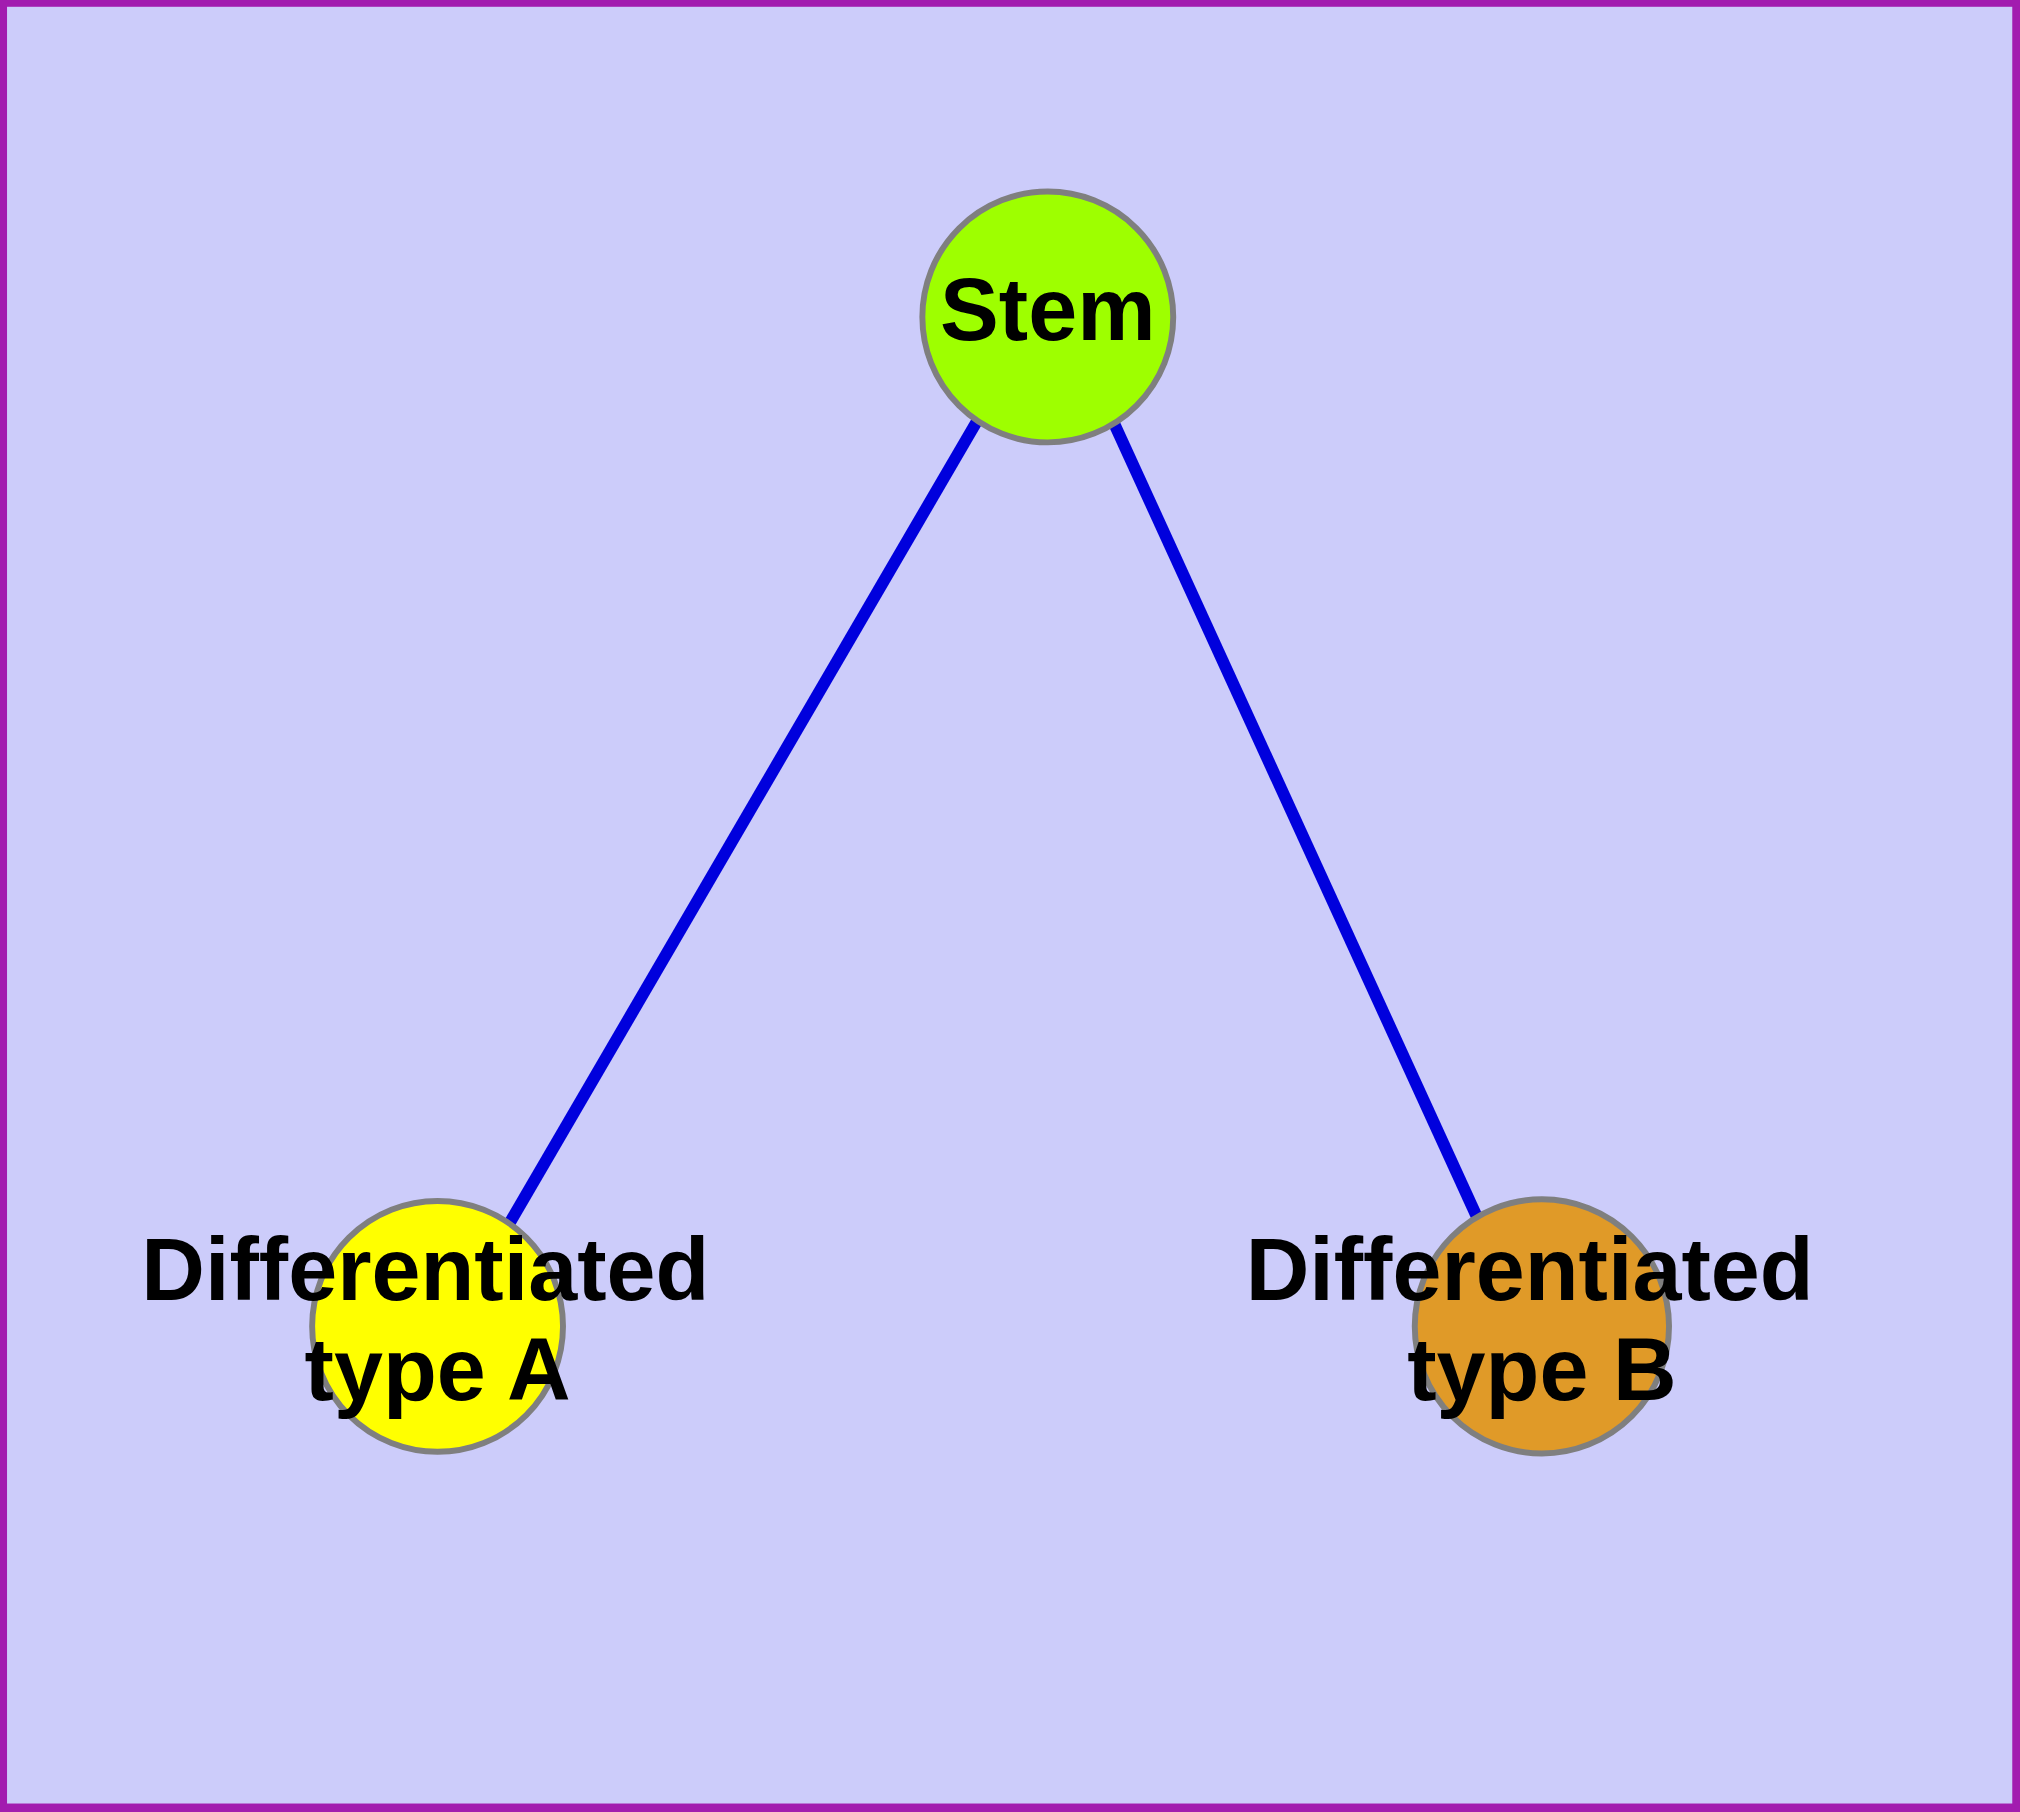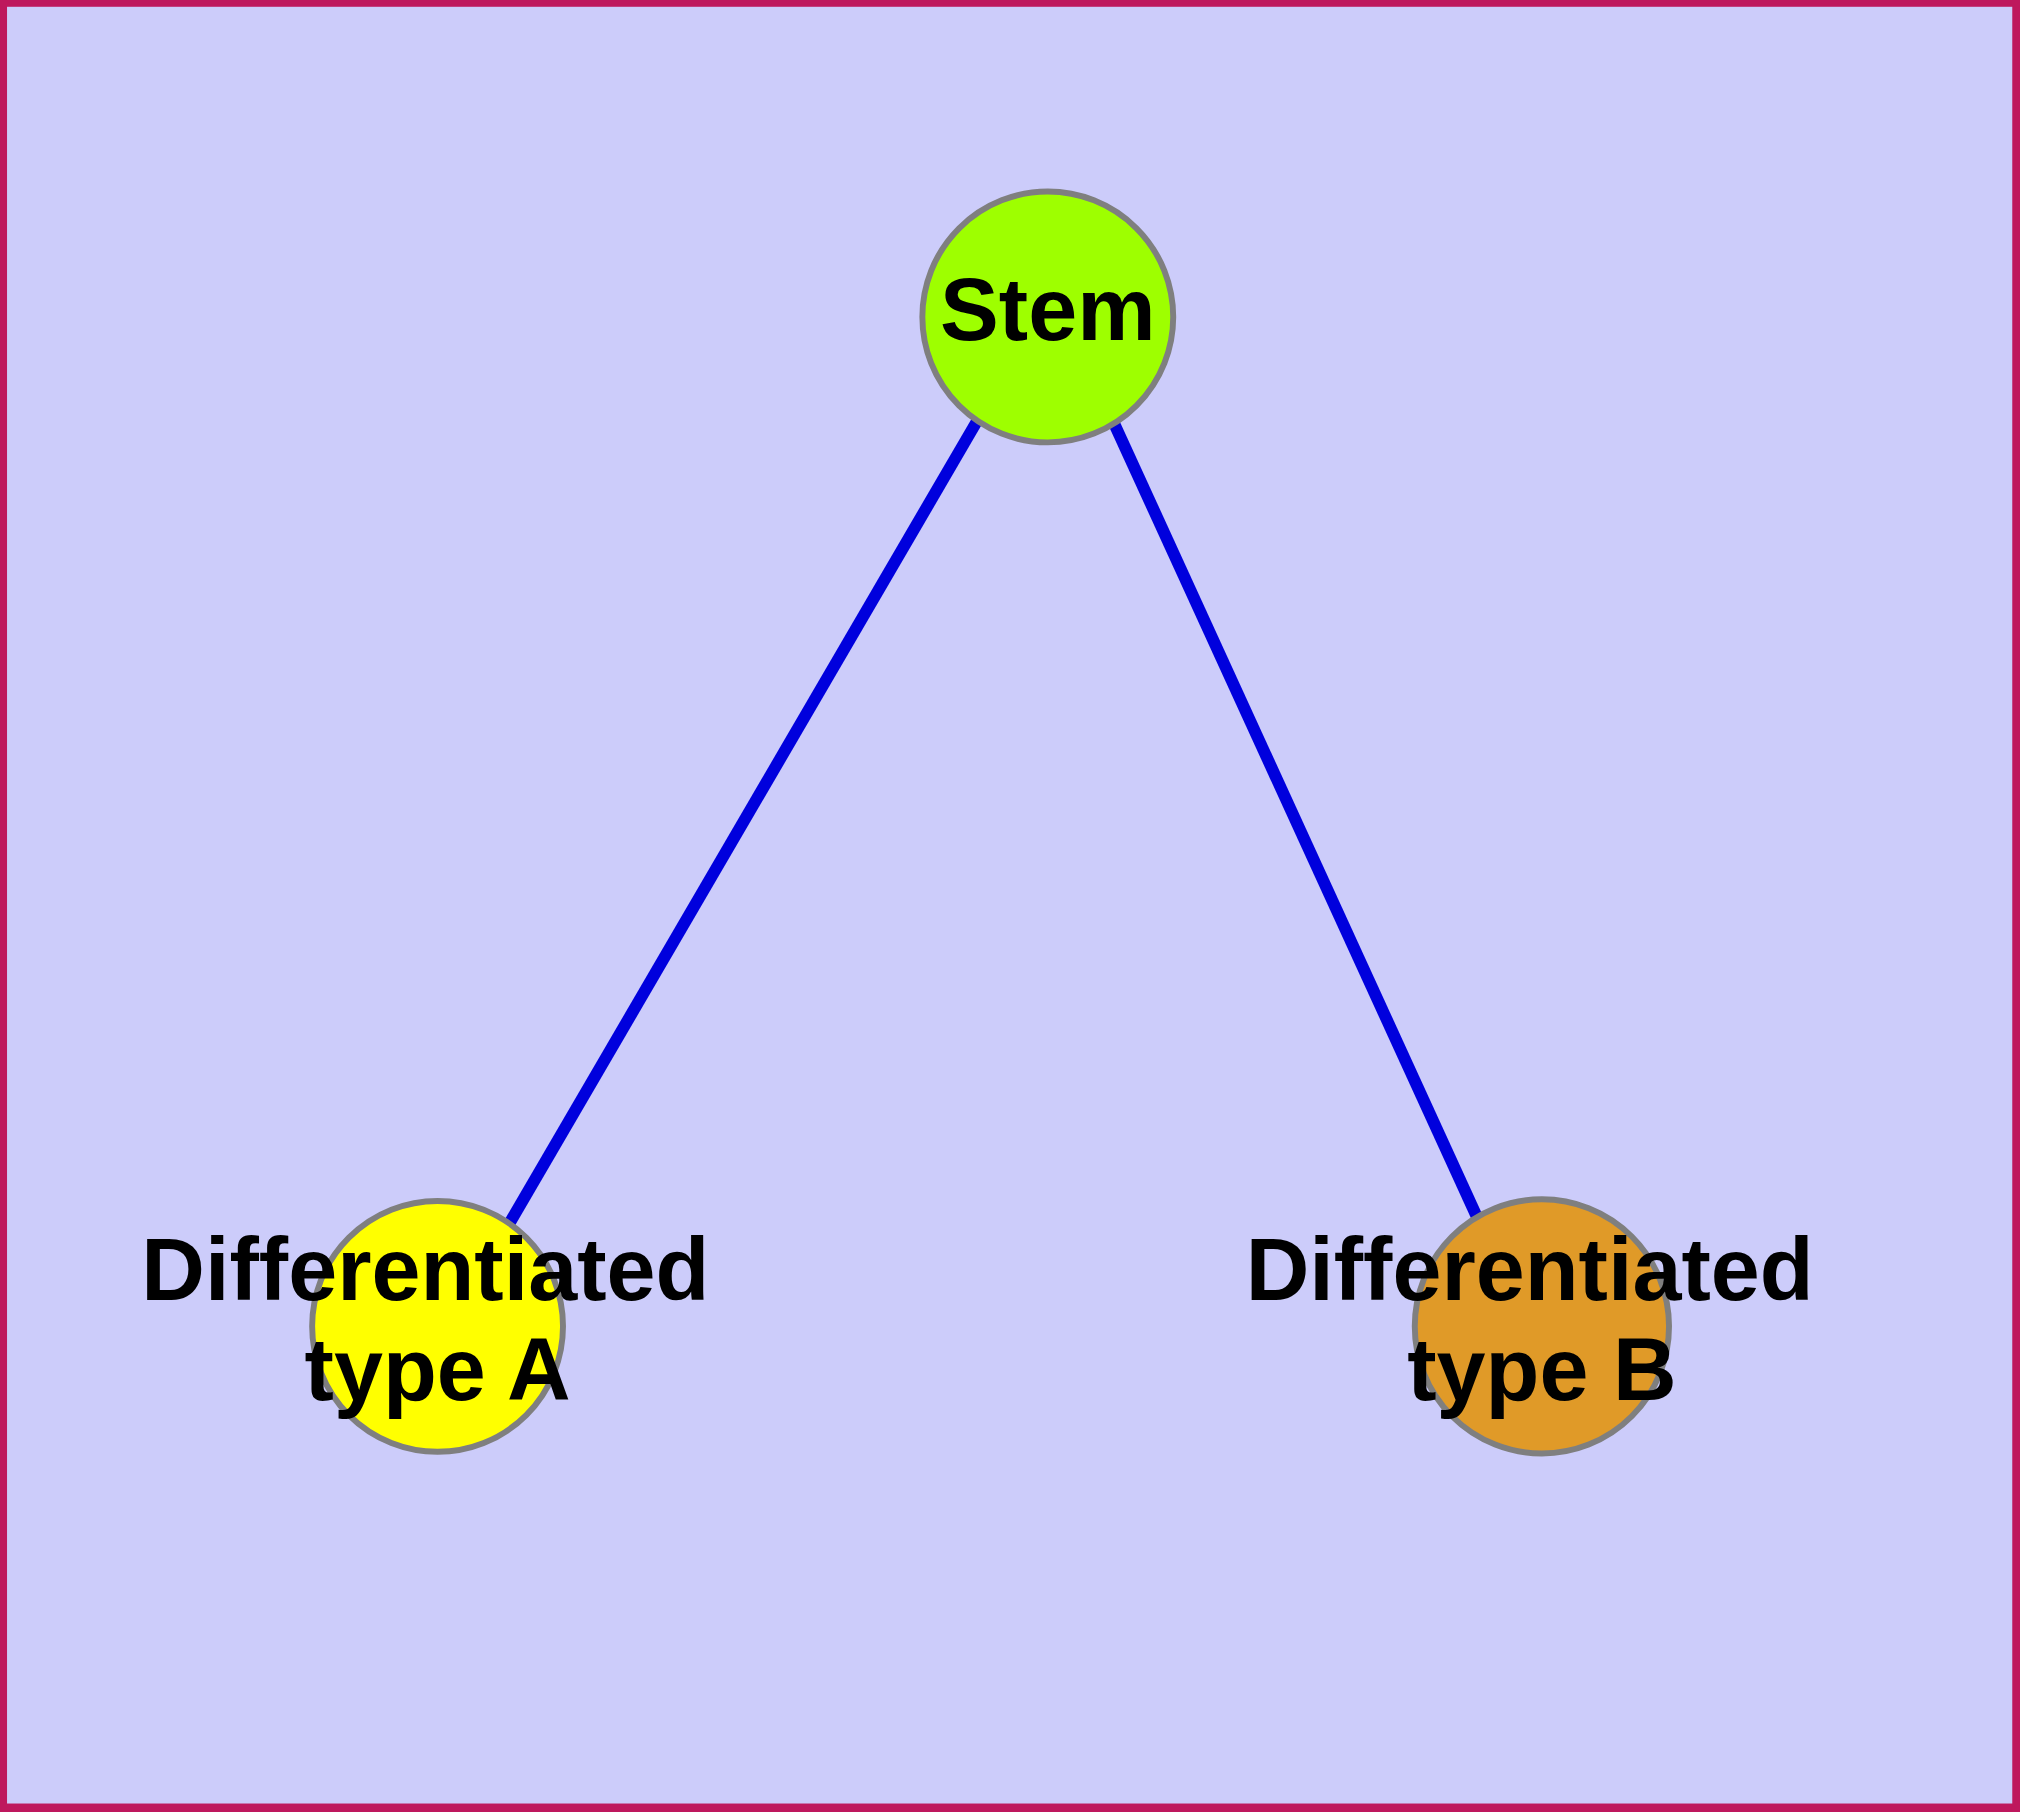--- a/index.html
+++ b/index.html
@@ -11,21 +11,21 @@
   body {
     width: 2021px;
     height: 1812px;
     overflow: hidden;
     font-family: "Liberation Sans", sans-serif;
   }
   #canvas-wrap {
     position: relative;
     width: 2021px;
     height: 1812px;
-    background: #be185d;
+    background: #a21caf;
   }
   #graph-svg {
     position: absolute;
     left: 0;
     top: 0;
     display: block;
   }
   .node-label {
     font-family: "Liberation Sans", sans-serif;
     font-weight: bold;

